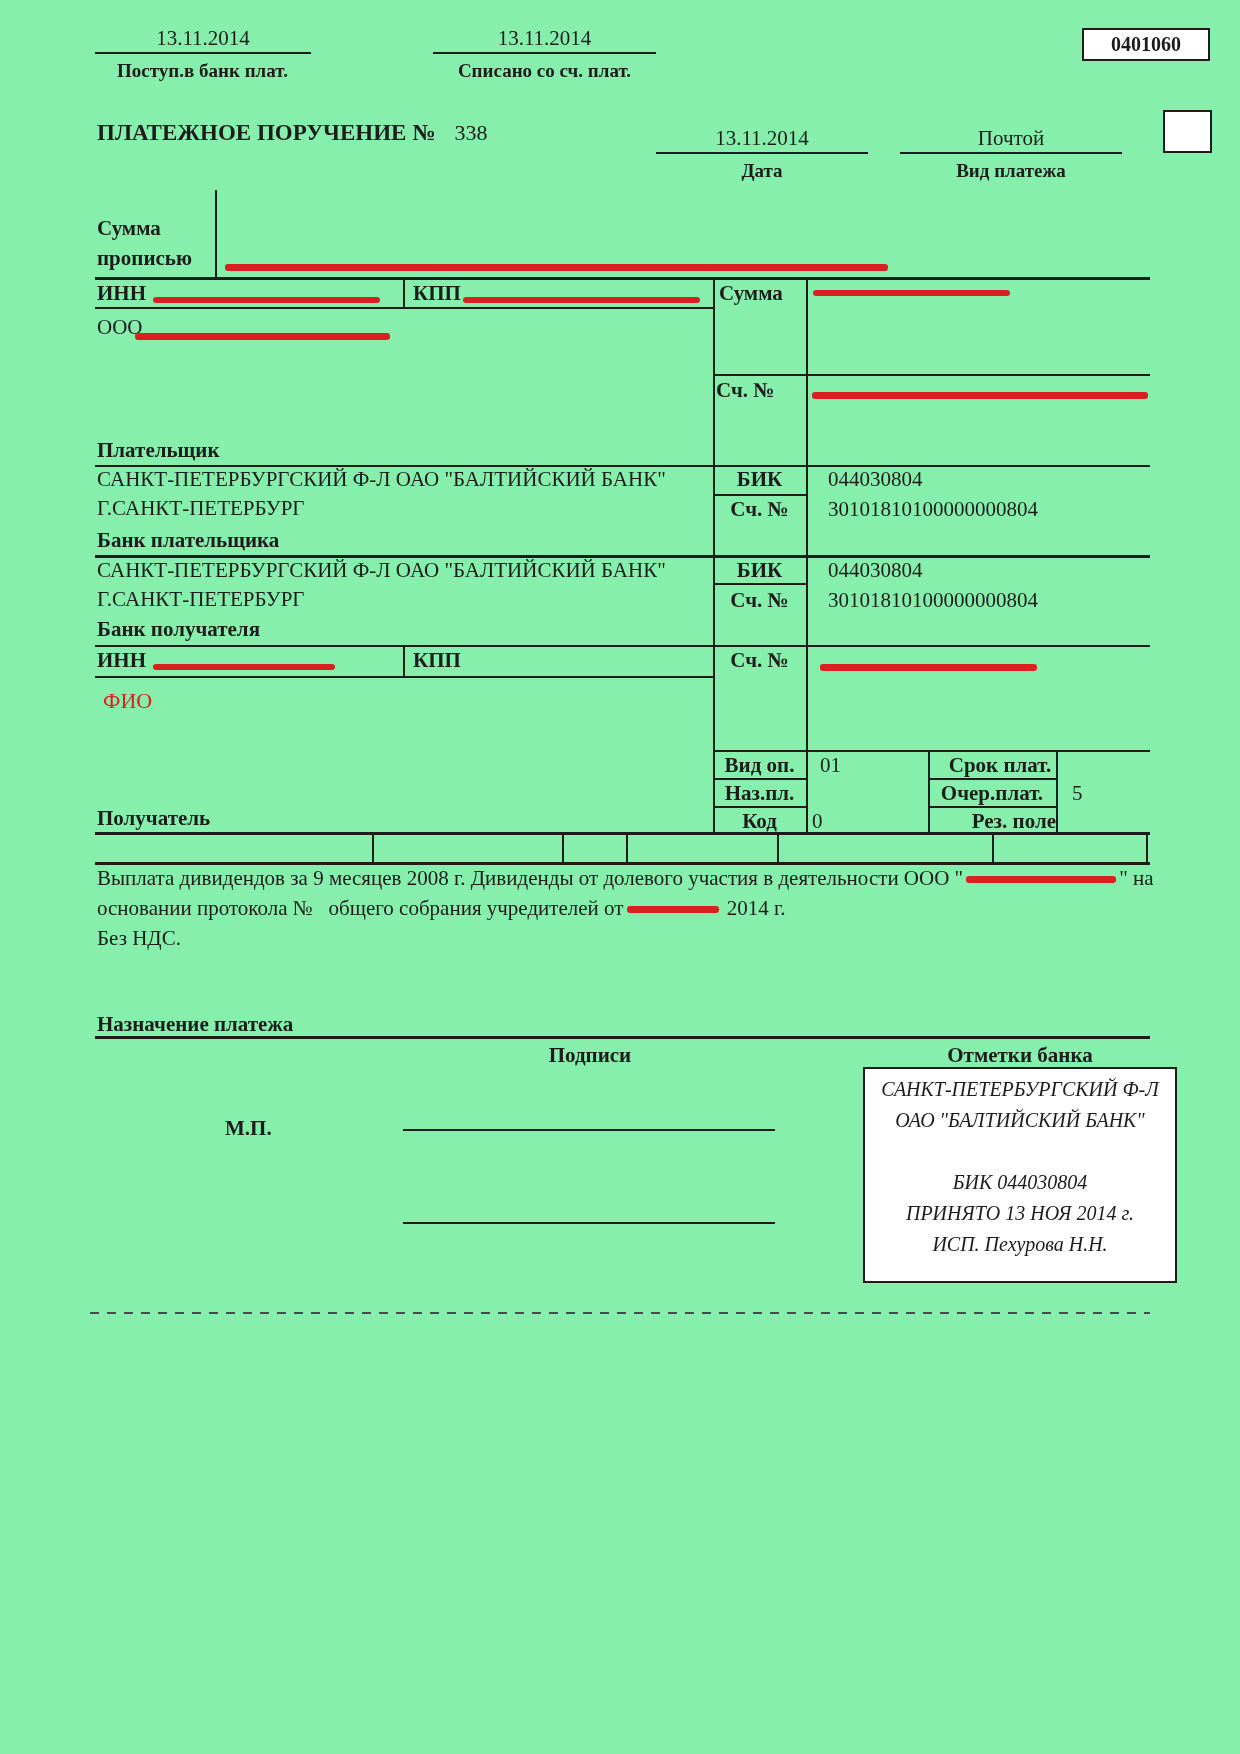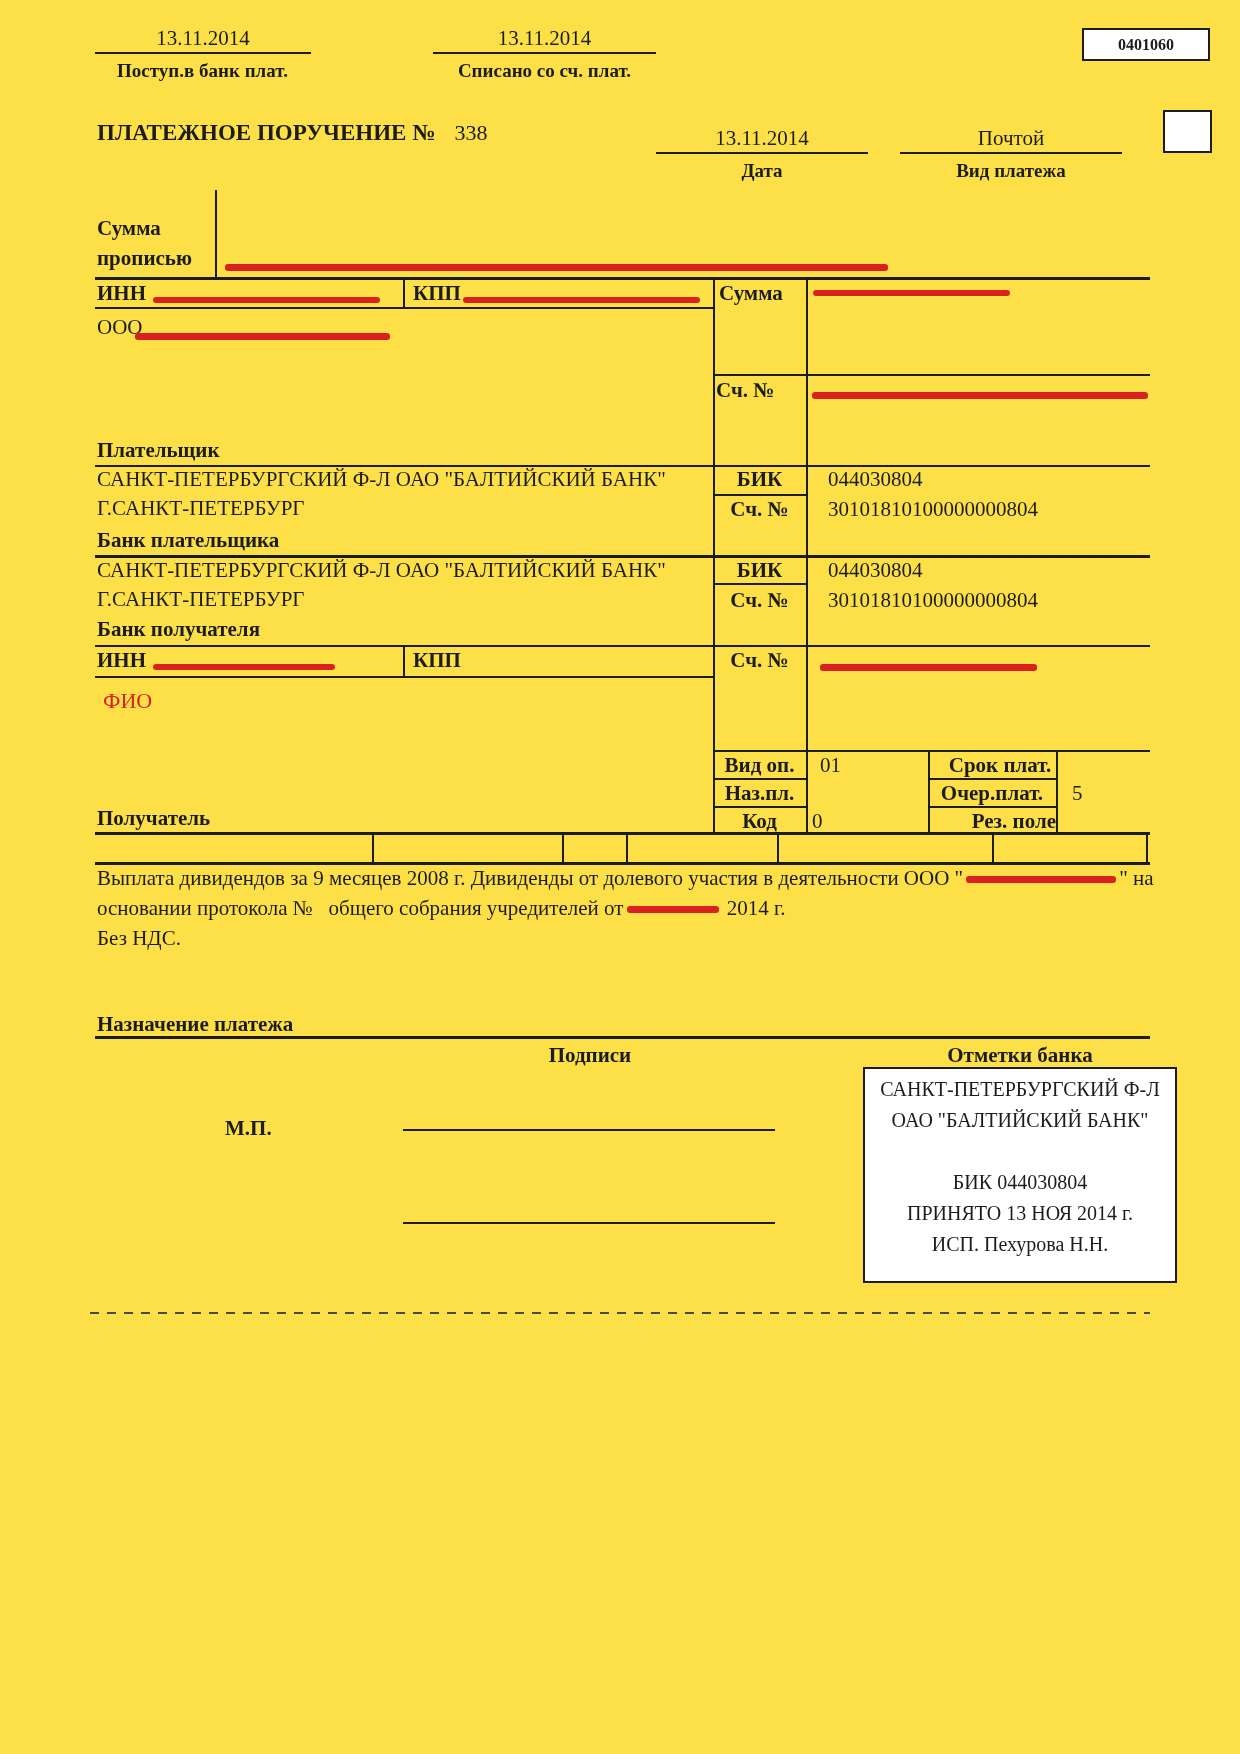--- a/index.html
+++ b/index.html
@@ -1,49 +1,49 @@
 <!DOCTYPE html>
 <html style="--red: #d92121; --ink: #1c1c1c;"><head>
 <meta charset="utf-8">
 <style>
   html,body{margin:0;padding:0;background:#fff;}
   .doc{
-    position:relative;width:1240px;height:1754px;background:#fde047;
+    position:relative;width:1240px;height:1754px;background:#86efac;
     font-family:"Liberation Serif","DejaVu Serif",serif;color:var(--ink,#1a1a1a);
     overflow:hidden;
   }
   .t{position:absolute;font-size:21px;line-height:25px;white-space:nowrap;}
   .b{font-weight:bold;}
   .c{text-align:center;}
   .sm{font-size:19px;line-height:22px;}
   .hl{position:absolute;background:var(--ink,#1d1d1d);}
   .vl{position:absolute;background:var(--ink,#1d1d1d);}
   .bar{position:absolute;background:var(--red,#d92121);border-radius:3px;}
   .ibar{display:inline-block;height:7px;background:var(--red,#d92121);border-radius:3px;margin:0 3px 2px 3px;}
   .box{position:absolute;border:2px solid var(--ink,#2a2a2a);box-sizing:border-box;background:#fff;}
   .redtext{color:var(--red,#d92121);}
   .pre{white-space:pre-wrap;}
-  .stampline{height:31px;line-height:31px;font-size:20px;text-align:center;white-space:nowrap;}
+  .stampline{height:31px;line-height:31px;font-size:20px;text-align:center;white-space:nowrap;font-style:italic;}
   .dash{position:absolute;height:2px;background:repeating-linear-gradient(90deg,#4a4a4a 0 9px,transparent 9px 17px);}
 </style>
 </head>
 <body>
 
 <div class="doc">
 
   <div class="t c" style="left:95px;top:26px;width:216px;">13.11.2014</div>
   <div class="hl" style="left:95px;top:52px;width:216px;height:2px;"></div>
   <div class="t b sm" style="left:117px;top:60px;">Поступ.в банк плат.</div>
 
   <div class="t c" style="left:433px;top:26px;width:223px;">13.11.2014</div>
   <div class="hl" style="left:433px;top:52px;width:223px;height:2px;"></div>
   <div class="t b sm c" style="left:433px;top:60px;width:223px;">Списано со сч. плат.</div>
 
   <div class="box" style="left:1082px;top:28px;width:128px;height:33px;">
-    <div class="b c" style="font-size:16px;line-height:29px;">0401060</div>
+    <div class="b c" style="font-size:20px;line-height:29px;">0401060</div>
   </div>
 
   <div class="t" style="left:97px;top:120px;">
     <span class="b" style="font-size:23px;">ПЛАТЕЖНОЕ ПОРУЧЕНИЕ №</span>
     <span style="font-size:22px;margin-left:14px;">338</span>
   </div>
 
   <div class="t c" style="left:656px;top:126px;width:212px;">13.11.2014</div>
   <div class="hl" style="left:656px;top:152px;width:212px;height:2px;"></div>
   <div class="t b sm c" style="left:656px;top:160px;width:212px;">Дата</div>

